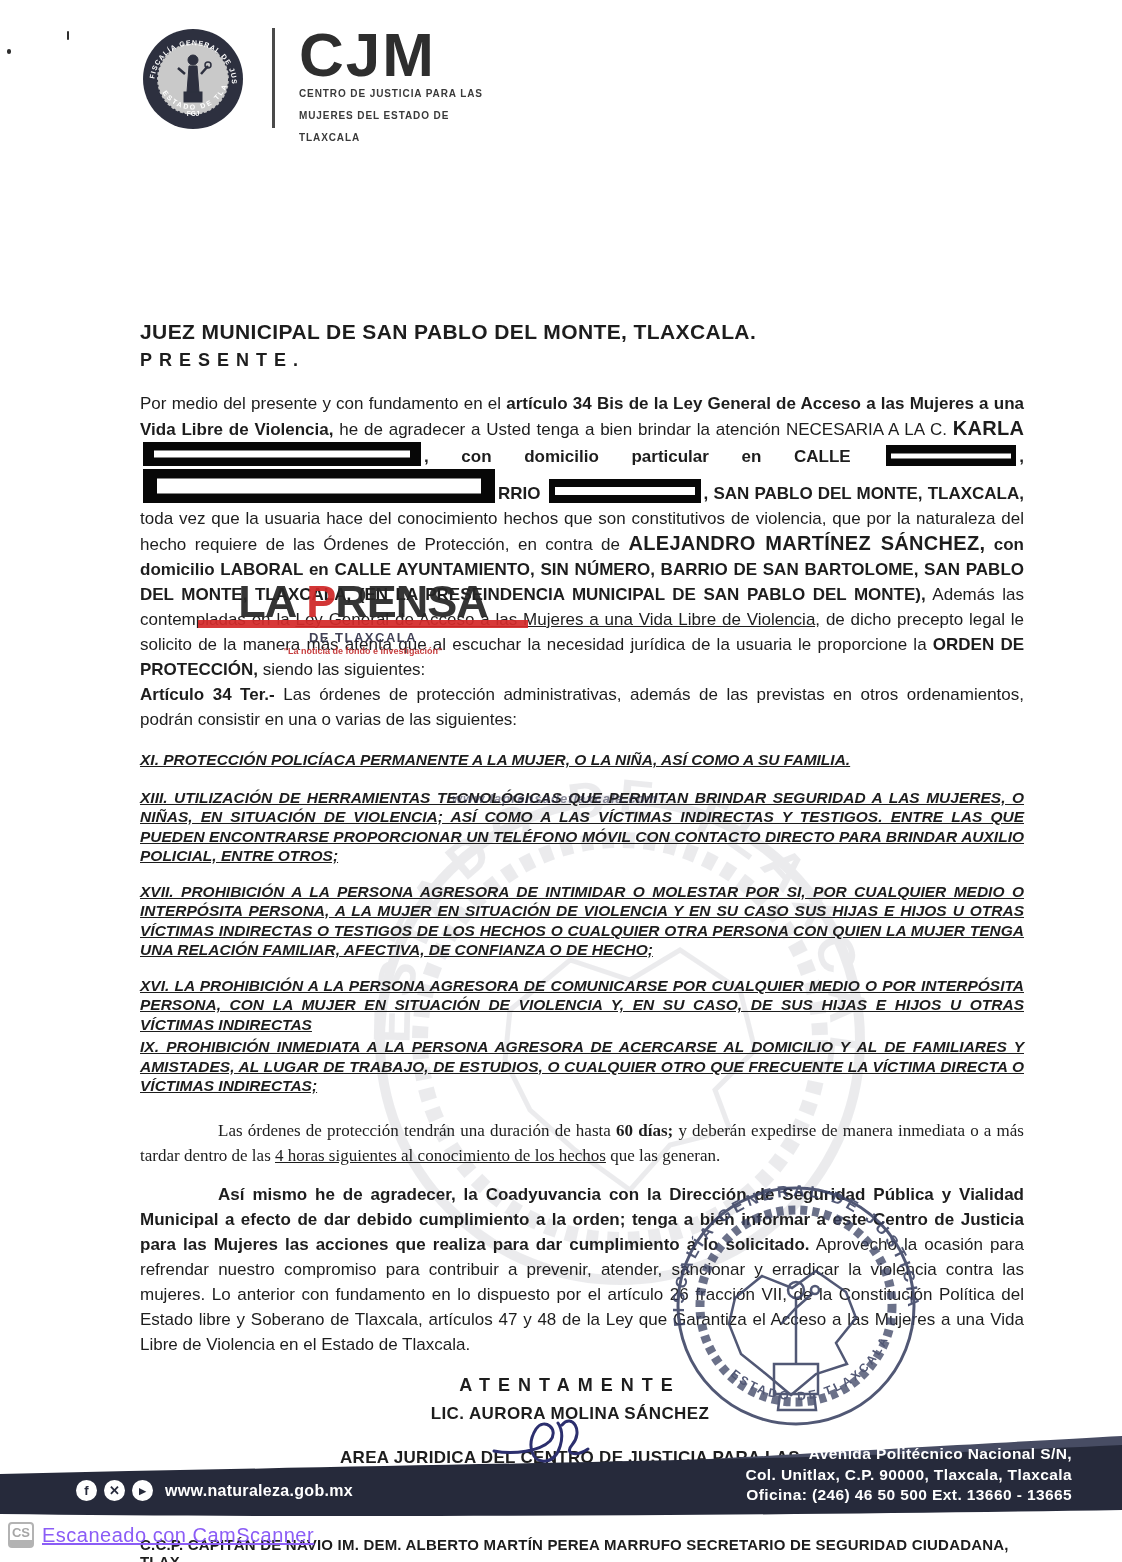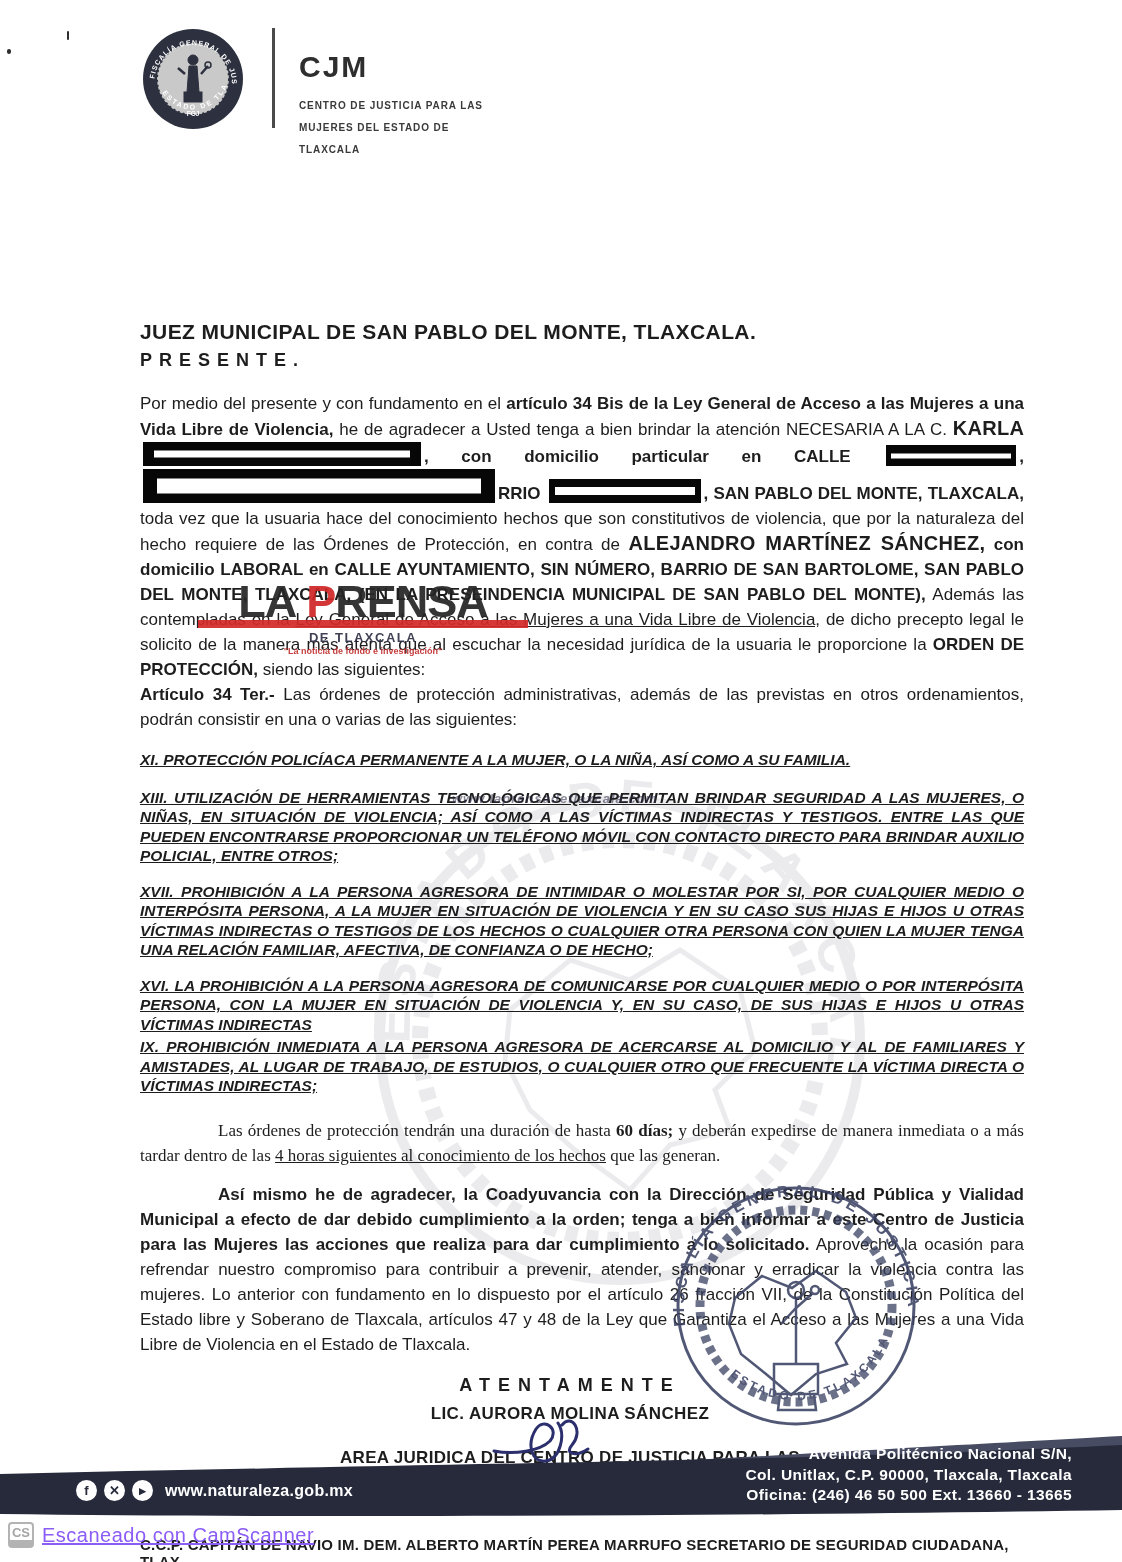--- a/index.html
+++ b/index.html
@@ -7,21 +7,21 @@
   .page{position:absolute;inset:0;background:#ffffff;}
 
   
   .speck{position:absolute;background:#2e2e2e;border-radius:2px;}
 
   
   .header{position:absolute;left:140px;top:26px;display:flex;align-items:flex-start;}
   .seal{width:106px;height:106px;flex:0 0 auto;}
   .hdr-divider{width:3px;height:100px;background:#4a4a4a;margin:2px 24px 0 26px;}
   .hdr-text{padding-top:8px;}
-  .acronym{font-size:30px;font-weight:800;letter-spacing:2px;color:#2e2e2e;line-height:42px;margin-top:12px;}
+  .acronym{font-size:62px;font-weight:800;letter-spacing:2px;color:#2e2e2e;line-height:42px;}
   .orgline{font-size:10px;font-weight:700;color:#3a3a3a;letter-spacing:0.9px;line-height:20px;margin-top:2px;}
 
   
   .content{position:absolute;left:140px;top:318px;width:884px;z-index:2;}
   .addr1{font-size:21px;font-weight:800;letter-spacing:.4px;line-height:27px;}
   .addr2{font-size:18px;font-weight:800;letter-spacing:7px;line-height:30px;}
   .par{font-size:17px;line-height:25px;text-align:justify;margin:0;}
   #p1{margin-top:16px;}
   #p2{margin-top:0;}
   .item{font-size:15.5px;line-height:19.5px;text-align:justify;margin:0;}

